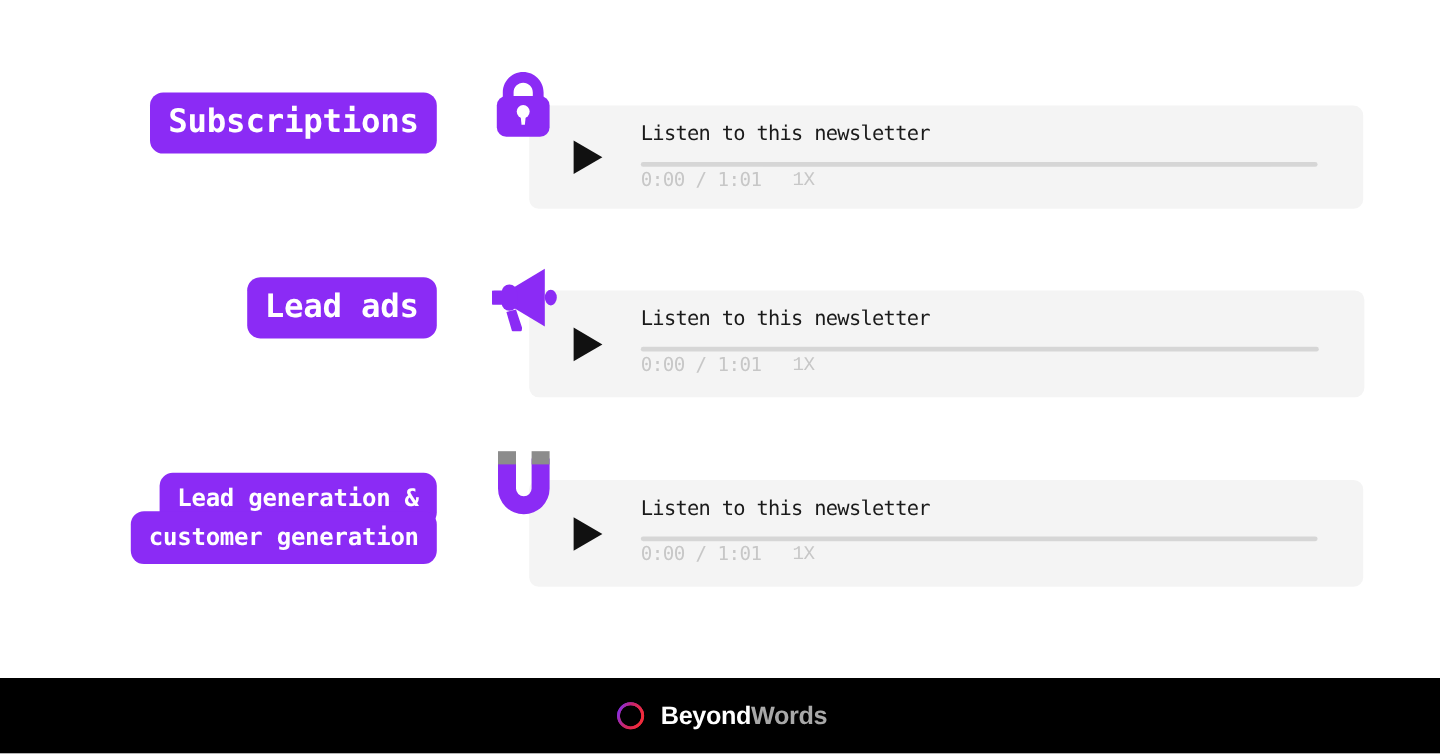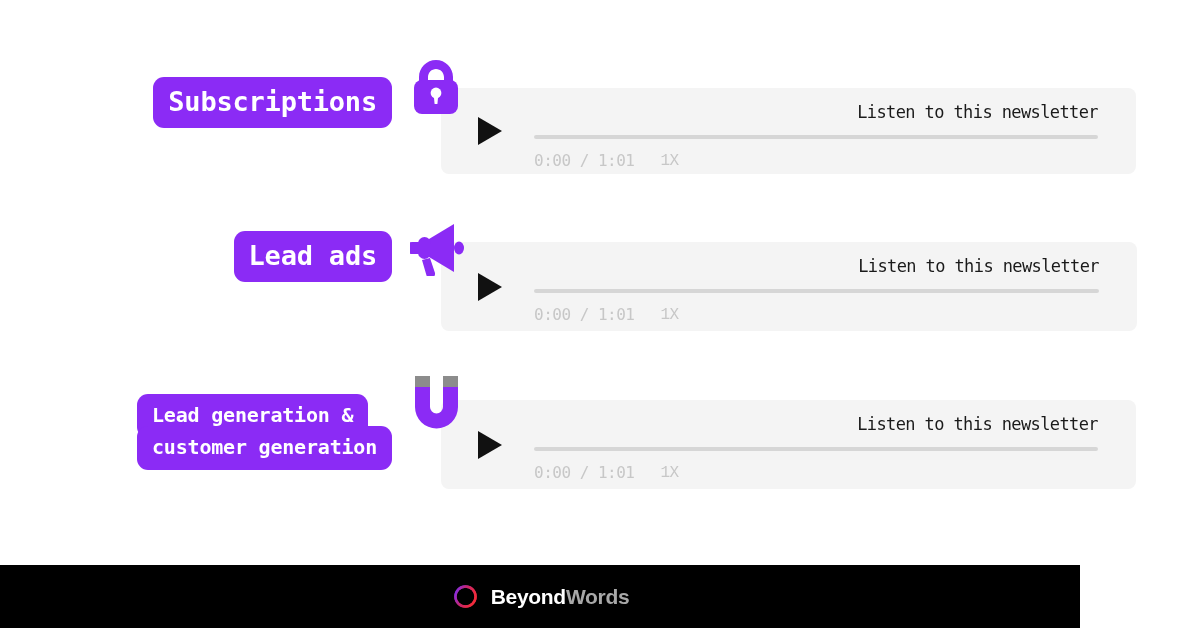--- a/index.html
+++ b/index.html
@@ -29,23 +29,23 @@
     width: 1200px;
     height: 100px;
   }
   .row-1 { top: 88px; }
   .row-2 { top: 242px; }
   .row-3 { top: 400px; }
 
   
   .label-wrap {
     position: absolute;
-    right: 808px;           
+    right: 836px;           
     top: 0;
-    text-align: left;
+    text-align: right;
     line-height: 1.0;
   }
   .pill-text {
     font-family: "DejaVu Sans Mono", "Liberation Mono", monospace;
     font-weight: bold;
     color: #ffffff;
     background: #8B2BF5;
     font-size: 27px;
     letter-spacing: -0.2px;
     padding: 9px 15px 11px 15px;
@@ -75,21 +75,20 @@
   .icon-1 { top: -30px; left: 411px; width: 50px; height: 58px; }
   .icon-2 { top: -20px; left: 410px; width: 60px; height: 54px; }
   .icon-3 { top: -26px; left: 410px; width: 53px; height: 60px; }
 
   
   .player {
     position: absolute;
     background: #F4F4F4;
     border-radius: 8px;
     z-index: 2;
-    text-align: right;
   }
   .card-1 { left: 441px; top: 0px;  width: 695px; height: 86px; }
   .card-2 { left: 441px; top: 0px;  width: 696px; height: 89px; }
   .card-3 { left: 441px; top: 0px;  width: 695px; height: 89px; }
 
   .play-btn {
     position: absolute;
     left: 37px;
     top: 50%;
     transform: translateY(-50%);
@@ -130,38 +129,38 @@
   }
   .progress-fill {
     position: absolute;
     left: 0; top: 0; bottom: 0;
     width: 0%;
     background: #9b9b9b;
     border-radius: 2px;
   }
 
   .player-meta {
-    margin-top: 12px;
+    margin-top: 1px;
     font-family: "DejaVu Sans Mono", "Liberation Mono", monospace;
     font-size: 16px;
     color: #C7C7C7;
     letter-spacing: -0.5px;
     display: flex;
     align-items: center;
     gap: 26px;
     white-space: nowrap;
   }
   .player-meta .speed { cursor: pointer; font-family: Liberation Mono, monospace; }
 
   
   .footer {
     position: absolute;
     left: 0;
     top: 565px;
-    width: 1080px;
+    width: 1200px;
     height: 63px;
     background: #000000;
     display: flex;
     align-items: center;
     justify-content: center;
     gap: 11px;
   }
   .logo-mark { width: 29px; height: 29px; display: block; }
   .logo-text {
     font-family: "Liberation Sans", sans-serif;

